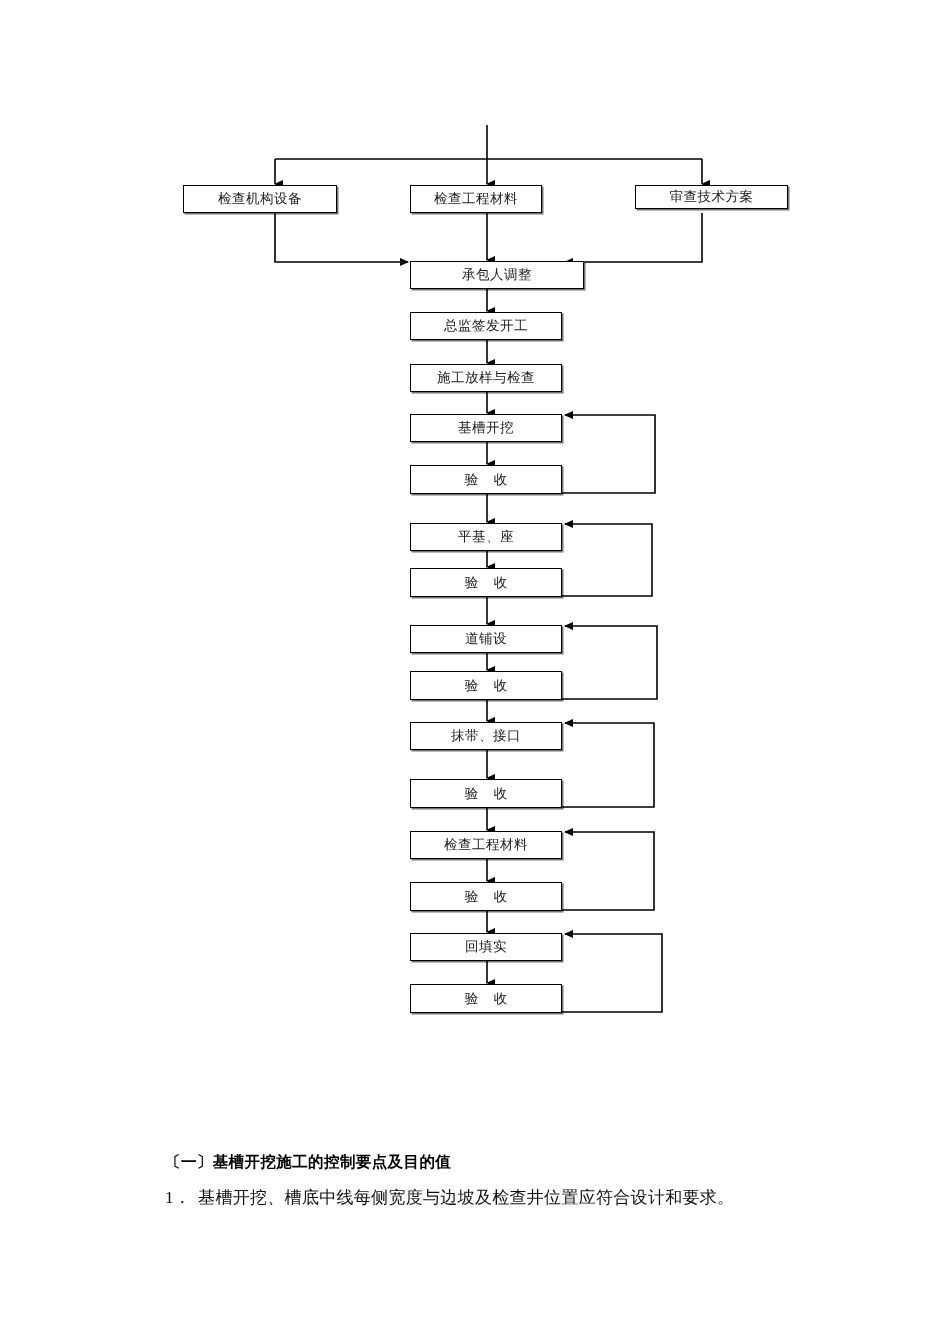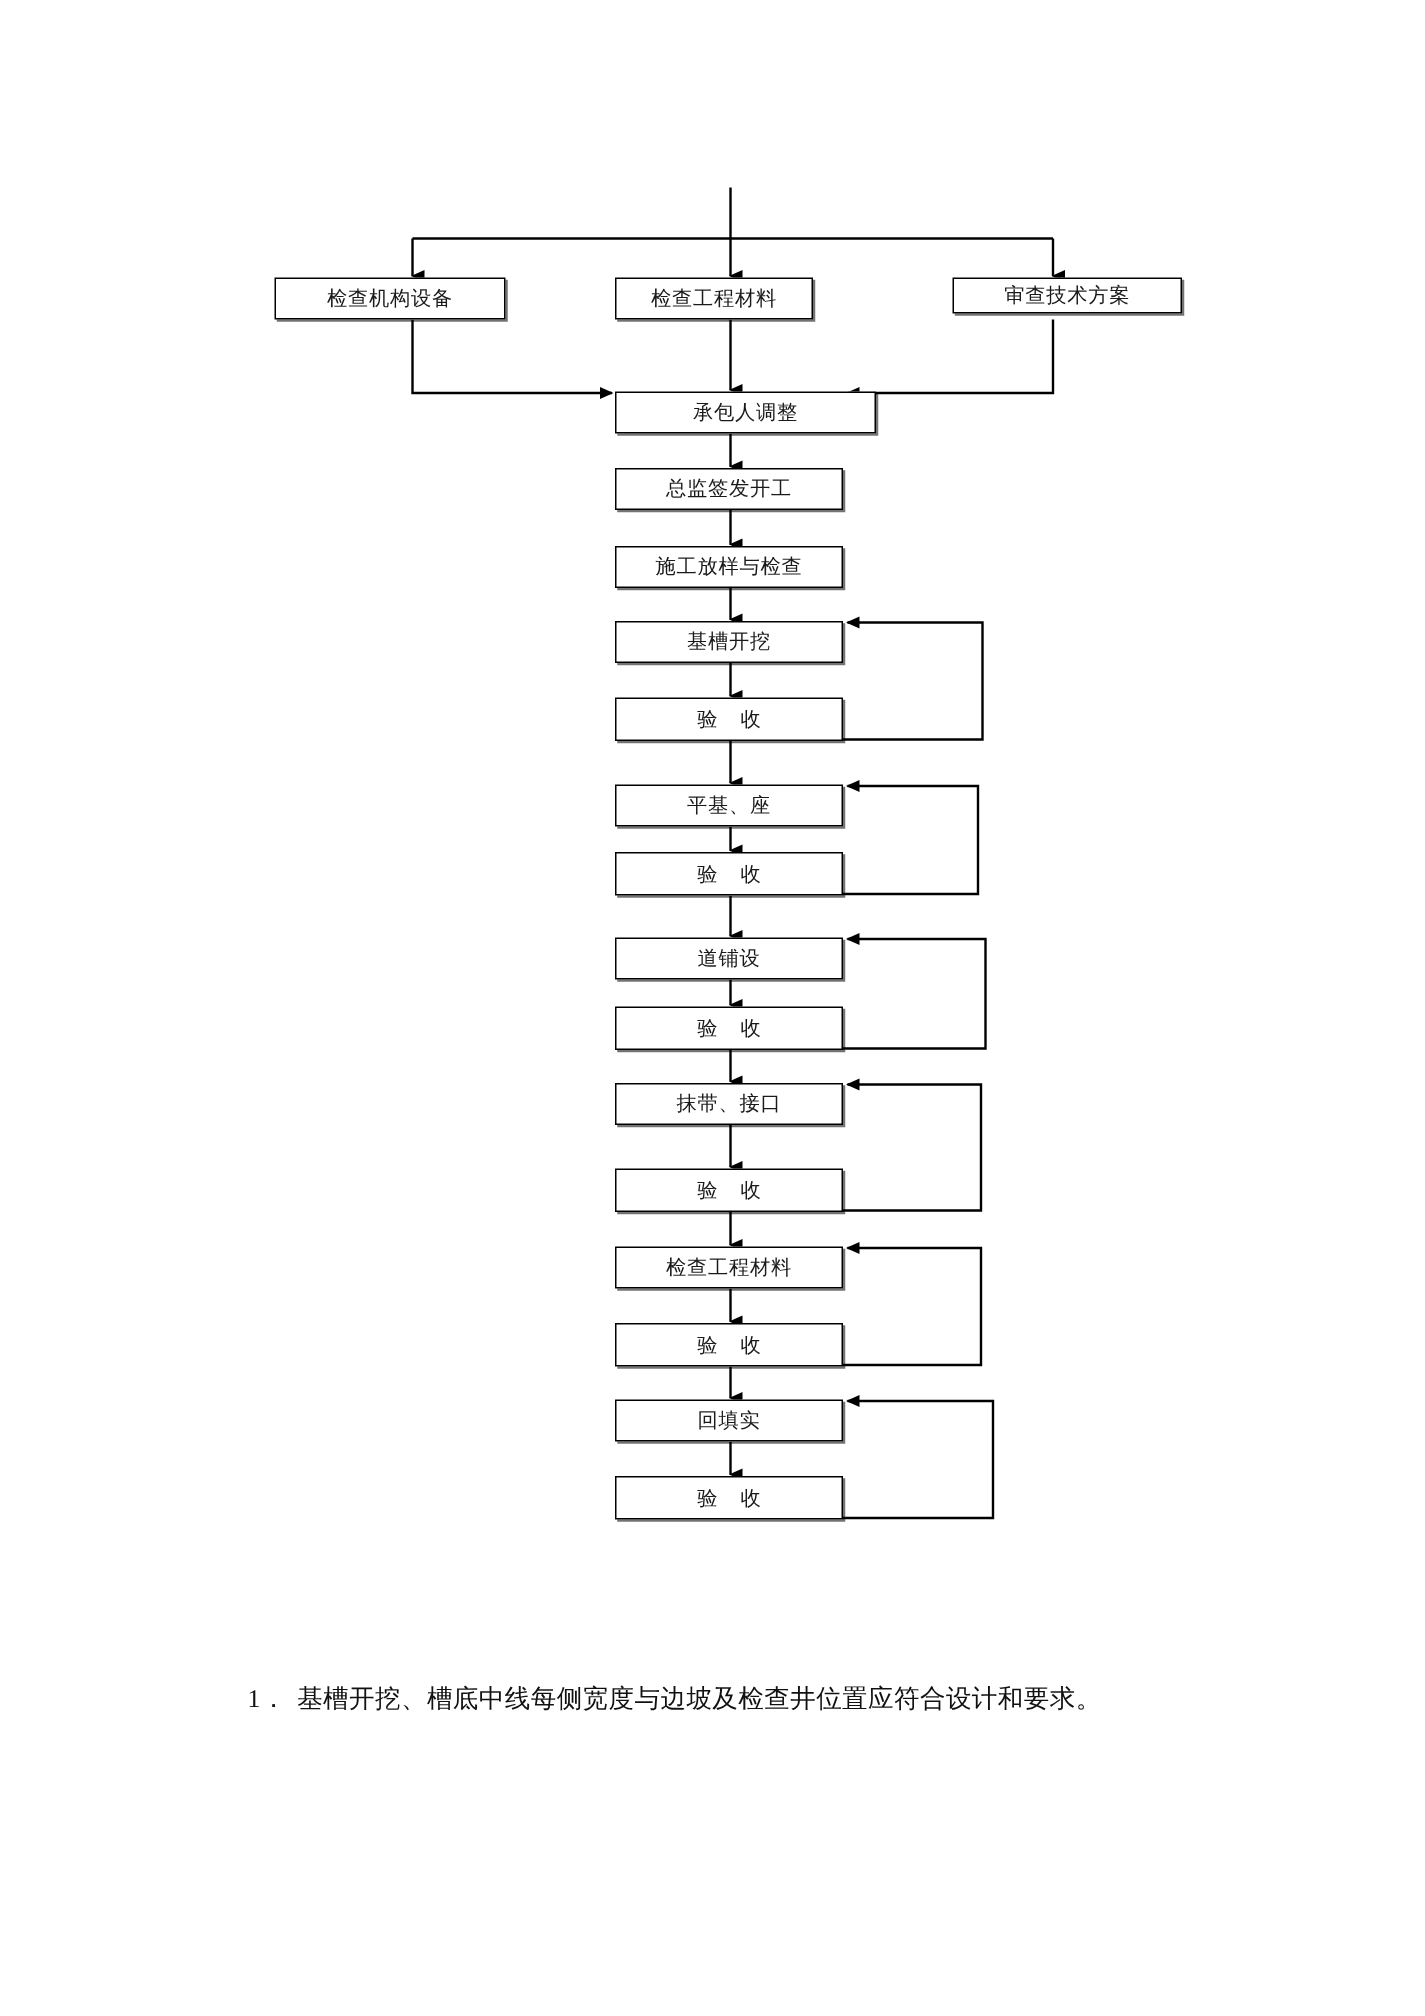--- a/index.html
+++ b/index.html
@@ -232,20 +232,21 @@
 
     <div class="node wide-space" style="left:410px; top:984px; width:152px; height:29px;">
       <span class="label">验 收</span>
     </div>
 
   </div>
 
   <div id="textblock">
 
 
+    <h2 class="heading-2">〔一〕基槽开挖施工的控制要点及目的值</h2>
 
     <p class="body-line">
       <span class="num">1．</span><span>基槽开挖、槽底中线每侧宽度与边坡及检查井位置应符合设计和要求。</span>
     </p>
 
   </div>
 
 </div>
 
 </body></html>

